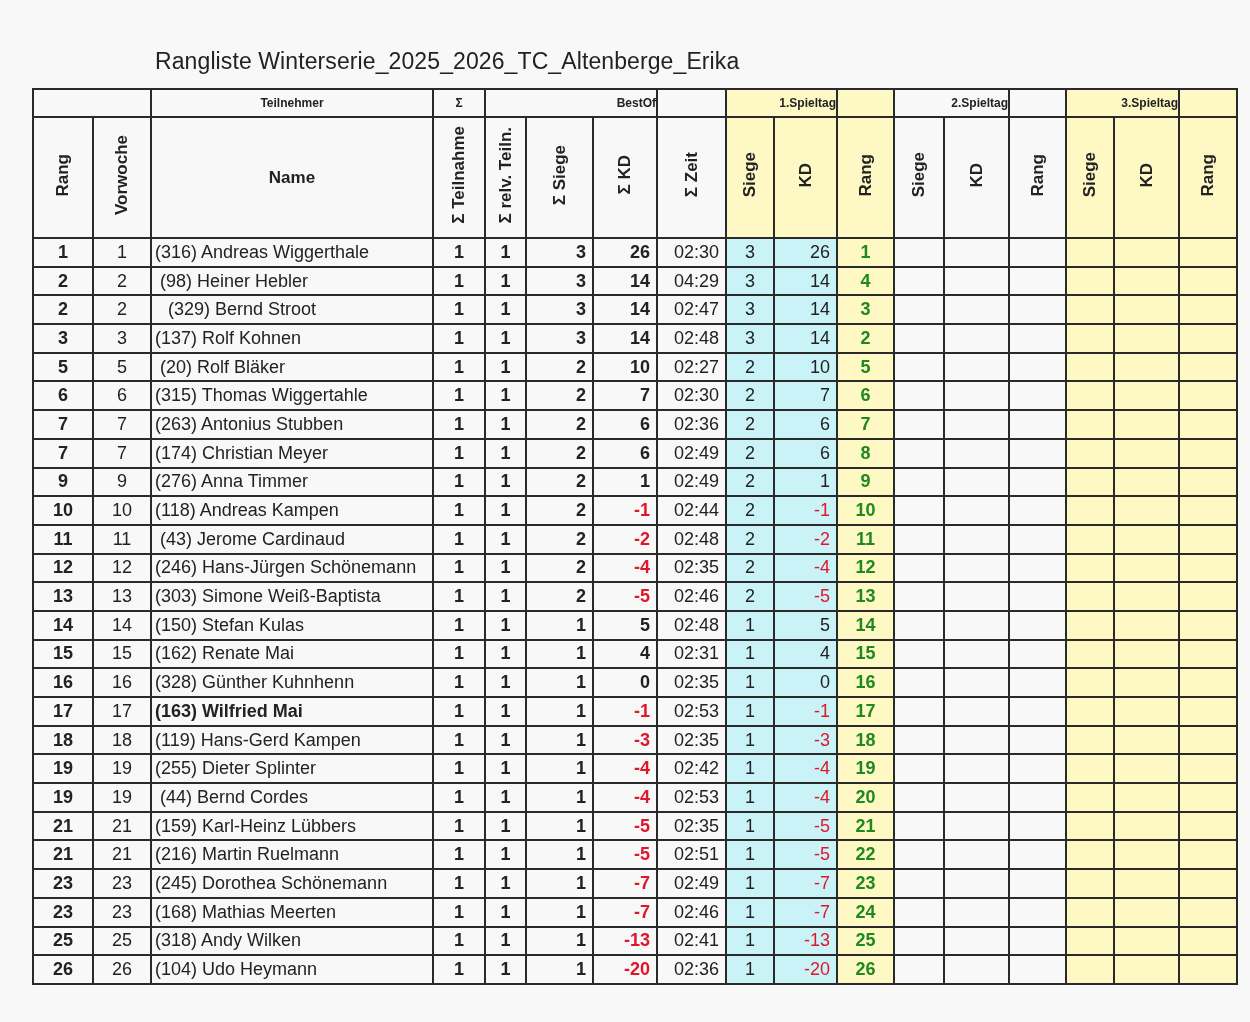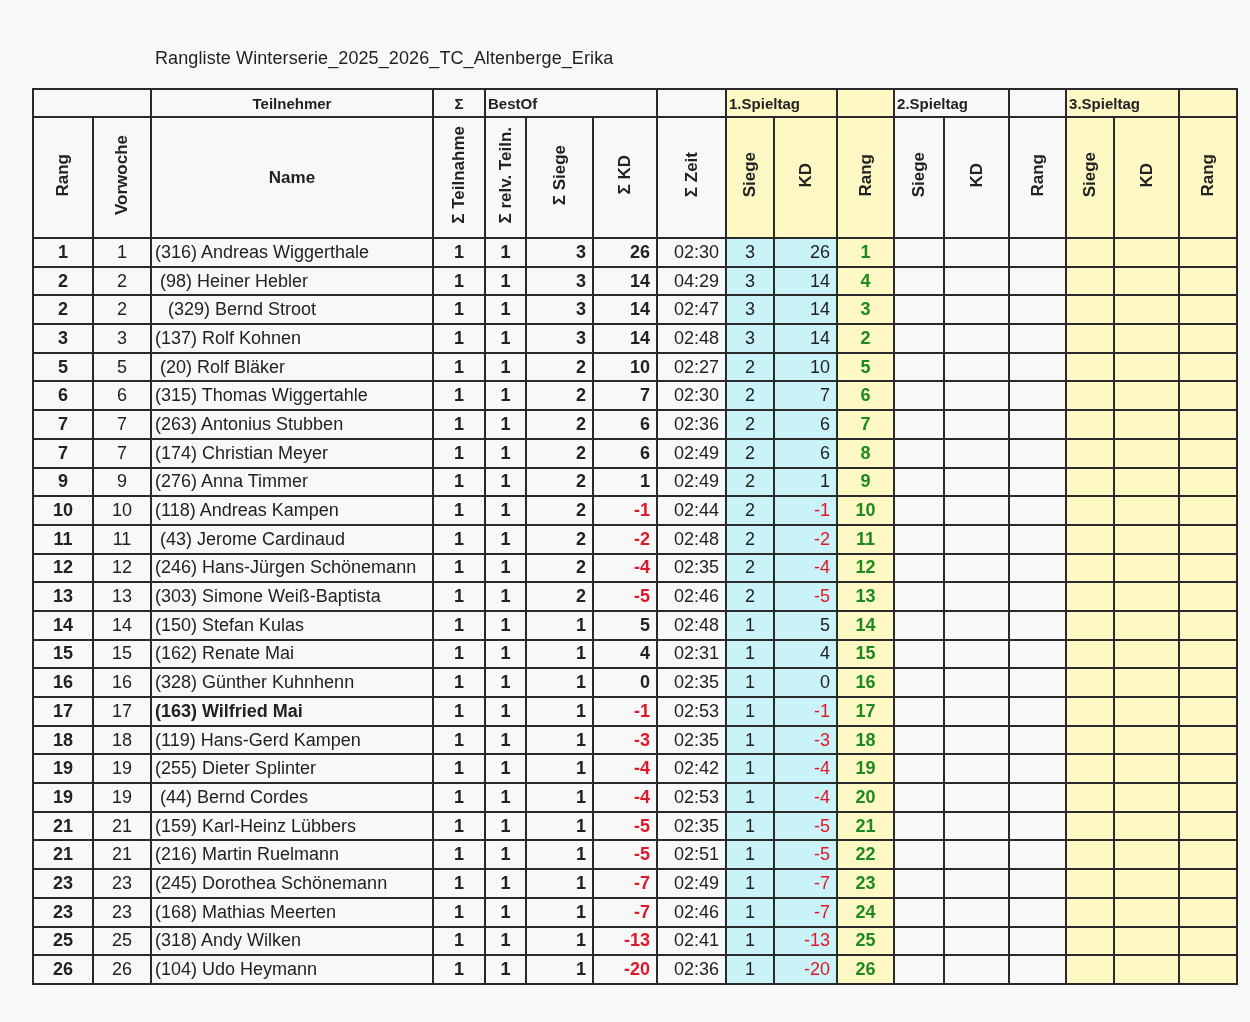--- a/index.html
+++ b/index.html
@@ -1,33 +1,33 @@
 <!DOCTYPE html>
 <html><head>
 <meta charset="utf-8">
 <style>
   html,body{margin:0;padding:0;background:#f8f8f8;}
   body{width:1250px;height:1022px;position:relative;font-family:"Liberation Sans",sans-serif;color:#222;overflow:hidden;}
-  .title{position:absolute;left:155px;top:48px;font-size:18px;color:#222;letter-spacing:0.1px;}
+  .title{position:absolute;left:155px;top:48px;font-size:23px;color:#222;letter-spacing:0.1px;}
   table{position:absolute;left:32px;top:88px;border-collapse:collapse;table-layout:fixed;width:1204px;}
   td,th{border:2px solid #2a2a2a;padding:0;font-size:18px;overflow:hidden;white-space:nowrap;}
-  .h1 th{height:26px;font-weight:bold;font-size:15px;}
+  .h1 th{height:26px;font-weight:bold;font-size:12px;}
   .h2 th{height:119px;font-weight:bold;font-size:17px;}
   .vt{writing-mode:vertical-rl;transform:rotate(180deg);display:inline-block;}
   tbody td{height:26.7px;}
   .c{text-align:center;}
   .r{text-align:right;padding-right:6px;}
   .l{text-align:left;padding-left:3px;}
   .b{font-weight:bold;}
   .neg{color:#e0162b;}
   .grn{color:#1e8a1e;font-weight:bold;}
   .cyan{background:#c9f3f7;}
   .yel{background:#fdf8c4;}
   .wht{background:#f8f8f8;}
-  .left-al{text-align:left;padding-left:2px;}
+  .left-al{text-align:right;padding-left:2px;}
 </style>
 </head>
 <body>
 
 <div class="title">Rangliste Winterserie_2025_2026_TC_Altenberge_Erika</div>
 
 <table>
   <colgroup>
     <col style="width:60px">
       <col style="width:58px">

